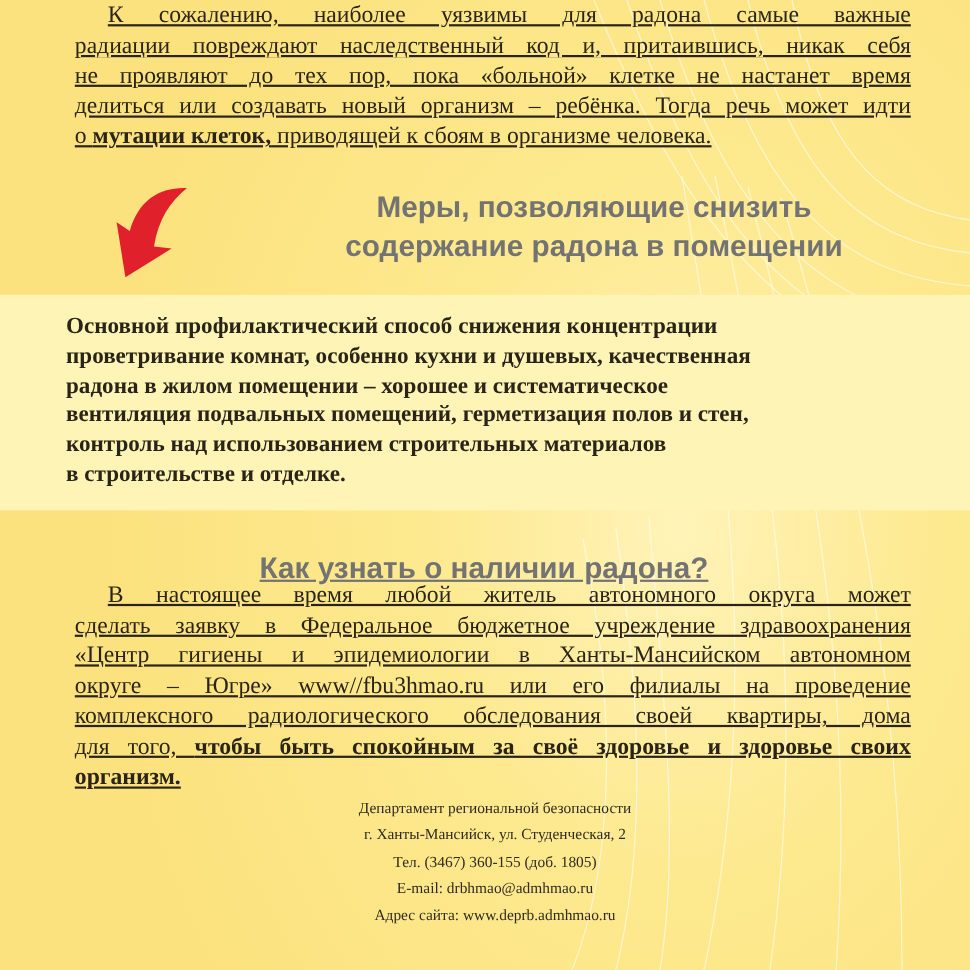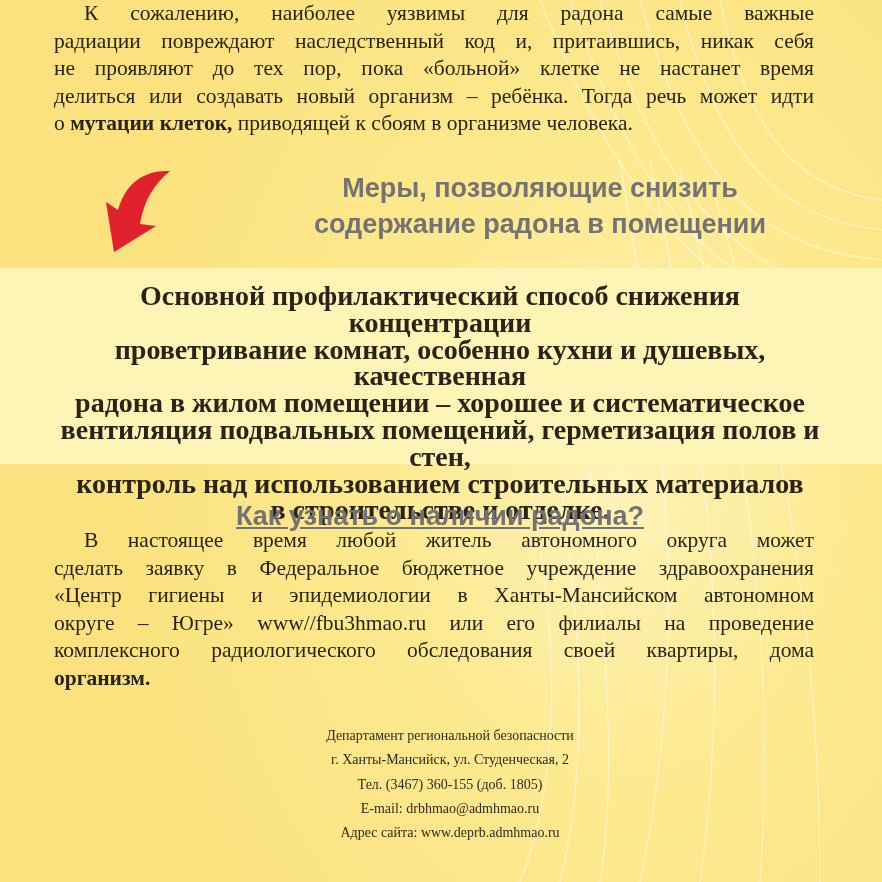--- a/index.html
+++ b/index.html
@@ -7,47 +7,48 @@
   body {
     position: relative;
     background: #fbe58a;
     background: radial-gradient(ellipse 520px 700px at 620px 480px, #fff3b8 0%, #fde98f 45%, #fbe27e 100%);
     font-family: "Liberation Serif", "DejaVu Serif", serif;
     color: #2a2418;
   }
   .waves { position: absolute; inset: 0; pointer-events: none; }
   .para {
     position: absolute;
-    left: 54px; width: 760px;
+    left: 68px; width: 760px;
     font-size: 21.5px;
     line-height: 27.6px;
     text-align: justify;
     text-align-last: left;
+    text-decoration: underline;
   }
   .para .line { display: block; text-align: justify; text-align-last: justify; white-space: nowrap; }
   .para .line.last { text-align-last: left; }
   .indent { padding-left: 30px; }
   b { font-weight: bold; margin-top: 28px; }
   .heading {
     position: absolute;
     font-family: "Liberation Sans", "DejaVu Sans", sans-serif;
     font-weight: bold;
     color: #737373;
     text-align: center;
     font-size: 27px;
     line-height: 36px;
   }
   .band {
     position: absolute; left: 0; top: 268px; width: 882px; height: 196px;
     background: #fdf4b6;
   }
   .band-text {
     position: absolute; left: 60px; width: 760px; top: 283px;
-    text-align: center; font-weight: bold;
-    font-size: 28px; line-height: 26.8px;
+    font-weight: bold;
+    font-size: 21px; line-height: 26.8px;
   }
   .footer {
     position: absolute; left: 200px; width: 500px; top: 724px;
     text-align: center; font-size: 14px; line-height: 24.3px; color: #2e2a20;
   }
   .arrow { position: absolute; left: 100px; top: 168px; width: 72px; height: 84px; }
 </style>
 </head>
 <body>
 
@@ -99,20 +100,21 @@
 <div class="heading" style="left: 150px; width: 580px; top: 498px; text-decoration: underline;">
   <div>Как узнать о наличии радона?</div>
 </div>
 
 <div class="para" style="top: 527px;">
   <span class="line indent">В настоящее время любой житель автономного округа может</span>
   <span class="line">сделать заявку в Федеральное бюджетное учреждение здравоохранения</span>
   <span class="line">«Центр гигиены и эпидемиологии в Ханты-Мансийском автономном</span>
   <span class="line">округе – Югре» www//fbu3hmao.ru или его филиалы на проведение</span>
   <span class="line">комплексного радиологического обследования своей квартиры, дома</span>
+  <span class="line"><span>для того, </span><b>чтобы быть спокойным за своё здоровье и здоровье своих</b></span>
   <span class="line last"><b>организм.</b></span>
 </div>
 
 <div class="footer">
   <div>Департамент региональной безопасности</div>
   <div>г. Ханты-Мансийск, ул. Студенческая, 2</div>
   <div>Тел. (3467) 360-155 (доб. 1805)</div>
   <div>E-mail: drbhmao@admhmao.ru</div>
   <div>Адрес сайта: www.deprb.admhmao.ru</div>
 </div>

